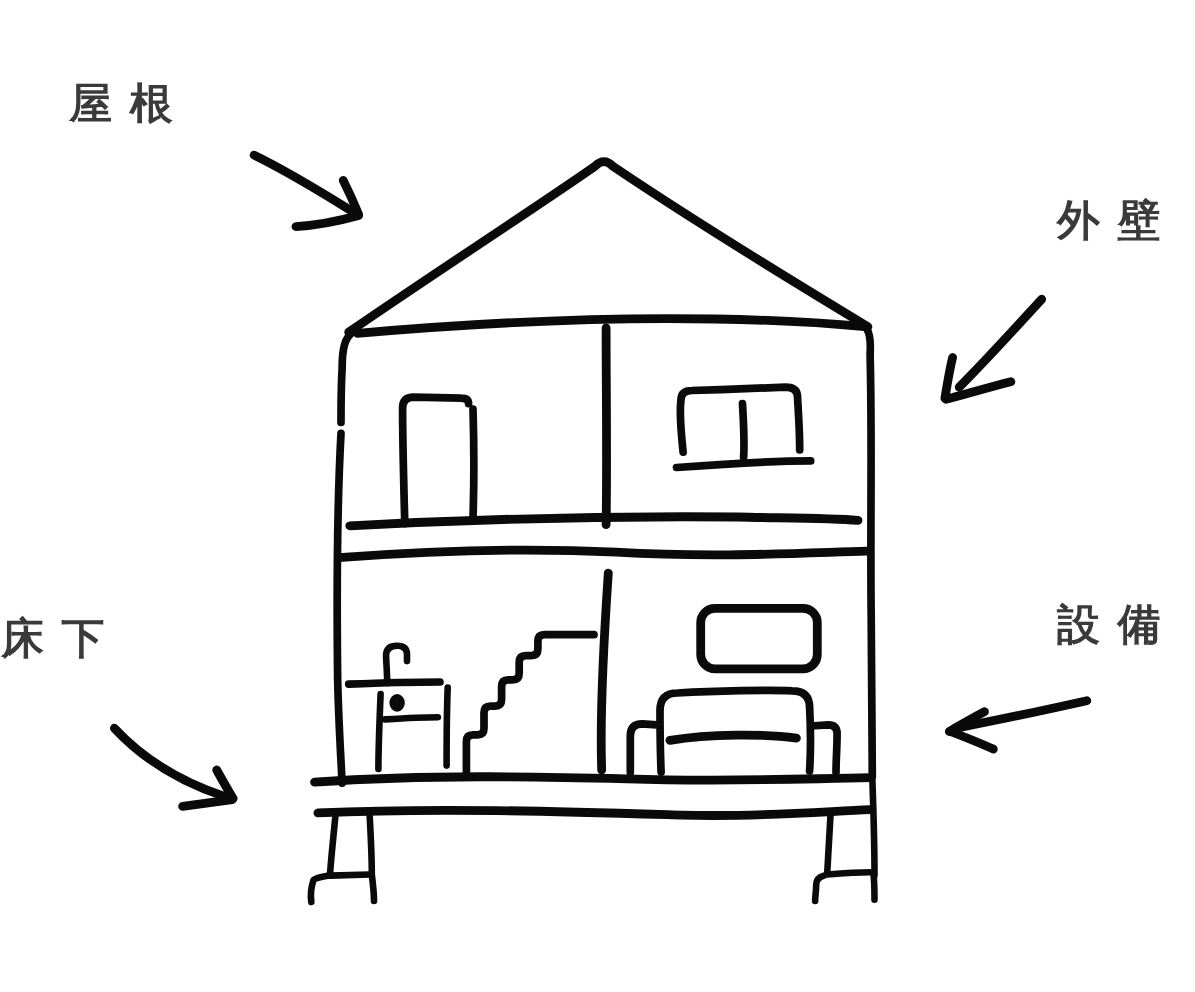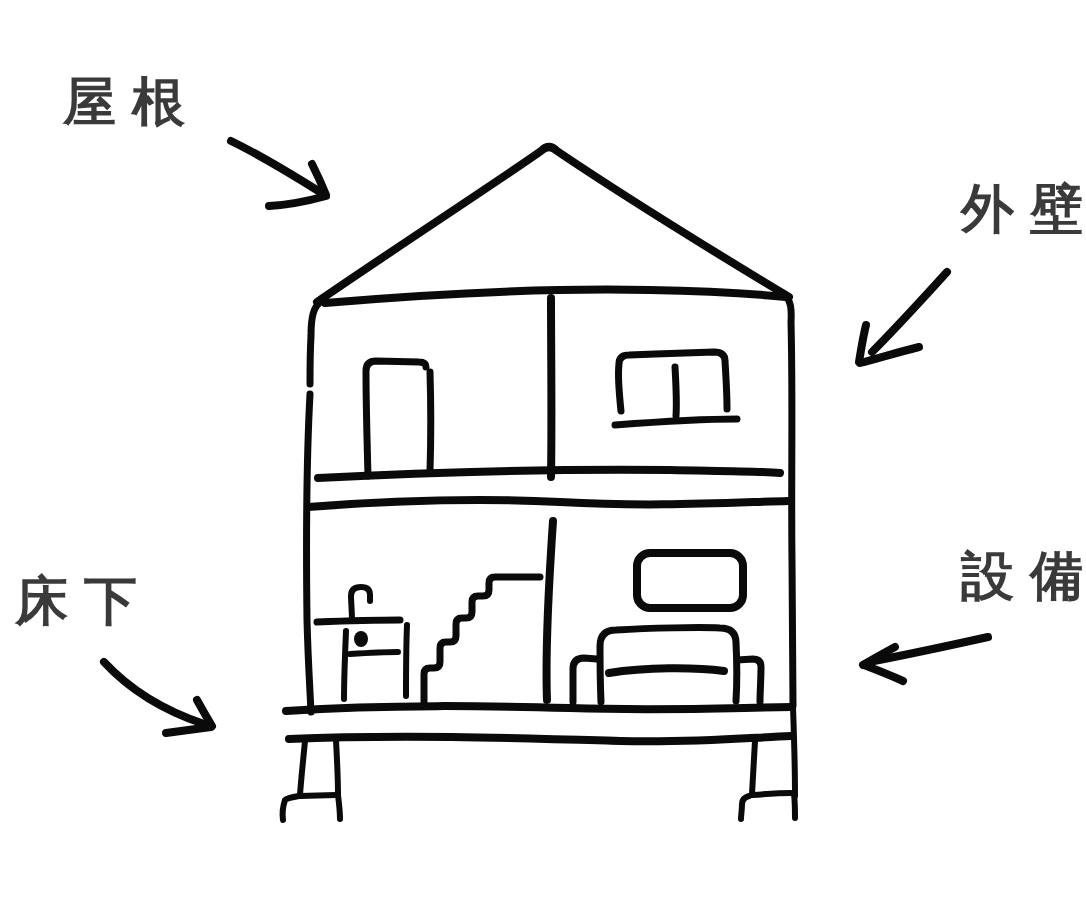--- a/index.html
+++ b/index.html
@@ -12,30 +12,30 @@
     width:1086px;height:902px;
     background:var(--bg);
     position:relative;
     overflow:hidden;
     font-family:"Liberation Sans","DejaVu Sans",sans-serif;
   }
   .canvas{position:absolute;inset:0;width:1086px;height:902px;}
   .diagram-label{
     position:absolute;
     font-weight:bold;
-    font-size:53px;
+    font-size:39px;
     line-height:1.0;
     letter-spacing:16px;
     color:var(--label);
     white-space:nowrap;
     user-select:none;
   }
   #label-roof{left:63px;top:75px;}
   #label-exterior-wall{left:961px;top:182px;}
-  #label-underfloor{left:1px;top:574px;padding-left:14px;}
+  #label-underfloor{left:1px;top:562px;}
   #label-equipment{left:961px;top:549px;}
   svg .stroke{fill:none;stroke:var(--ink);stroke-linecap:round;stroke-linejoin:round;}
 </style>
 </head>
 <body>
 
 <div class="canvas">
 
   
   <svg width="1086" height="902" viewBox="0 0 1086 902" aria-hidden="true">

